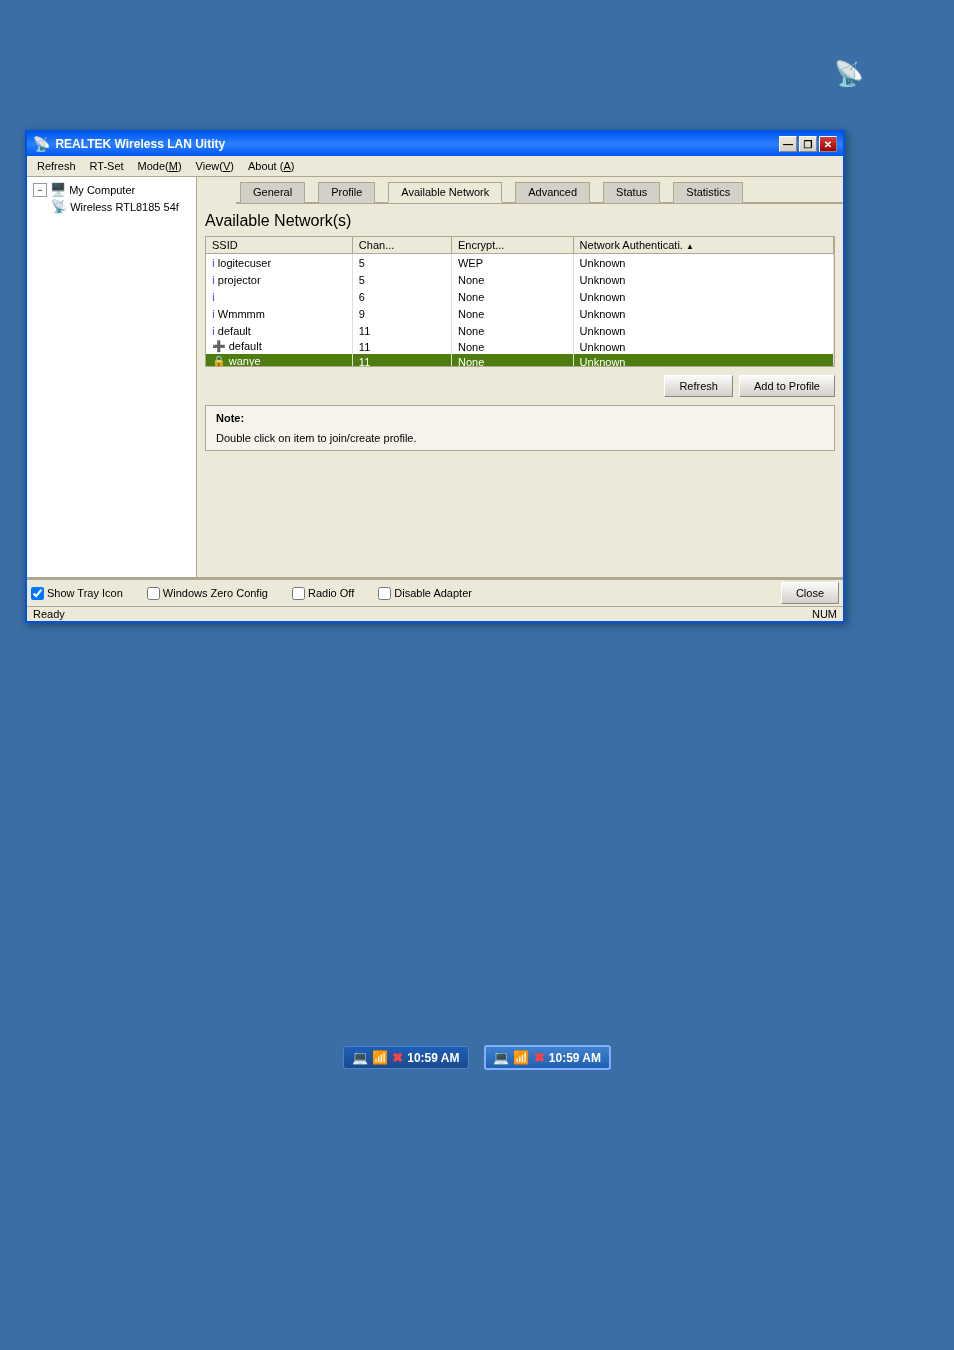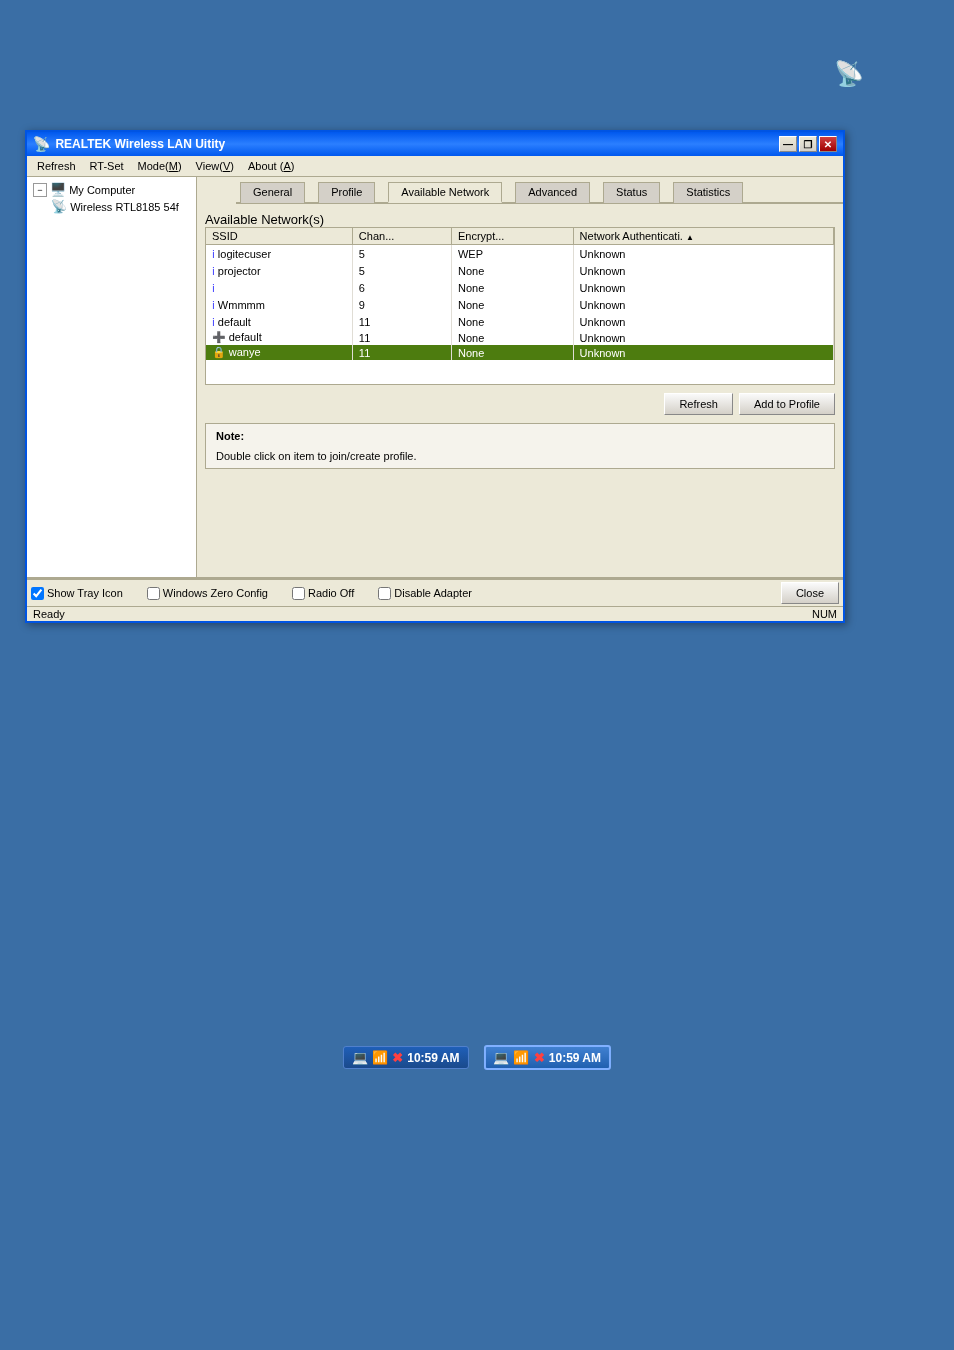--- a/index.html
+++ b/index.html
@@ -189,29 +189,30 @@
       font-weight: normal;
     }
 
     
     .tab-content {
       padding: 8px;
       flex: 1;
     }
 
     .available-network-title {
-      font-size: 13px;
+      font-size: 16px;
+      margin-bottom: 6px;
       font-weight: normal;
     }
 
     
     .network-table-container {
       border: 1px solid #ADA990;
       background: white;
-      height: 158px;
+      height: 131px;
       overflow-y: scroll;
       overflow-x: hidden;
     }
 
     .network-table {
       width: 100%;
       border-collapse: collapse;
       font-size: 11px;
     }
 

